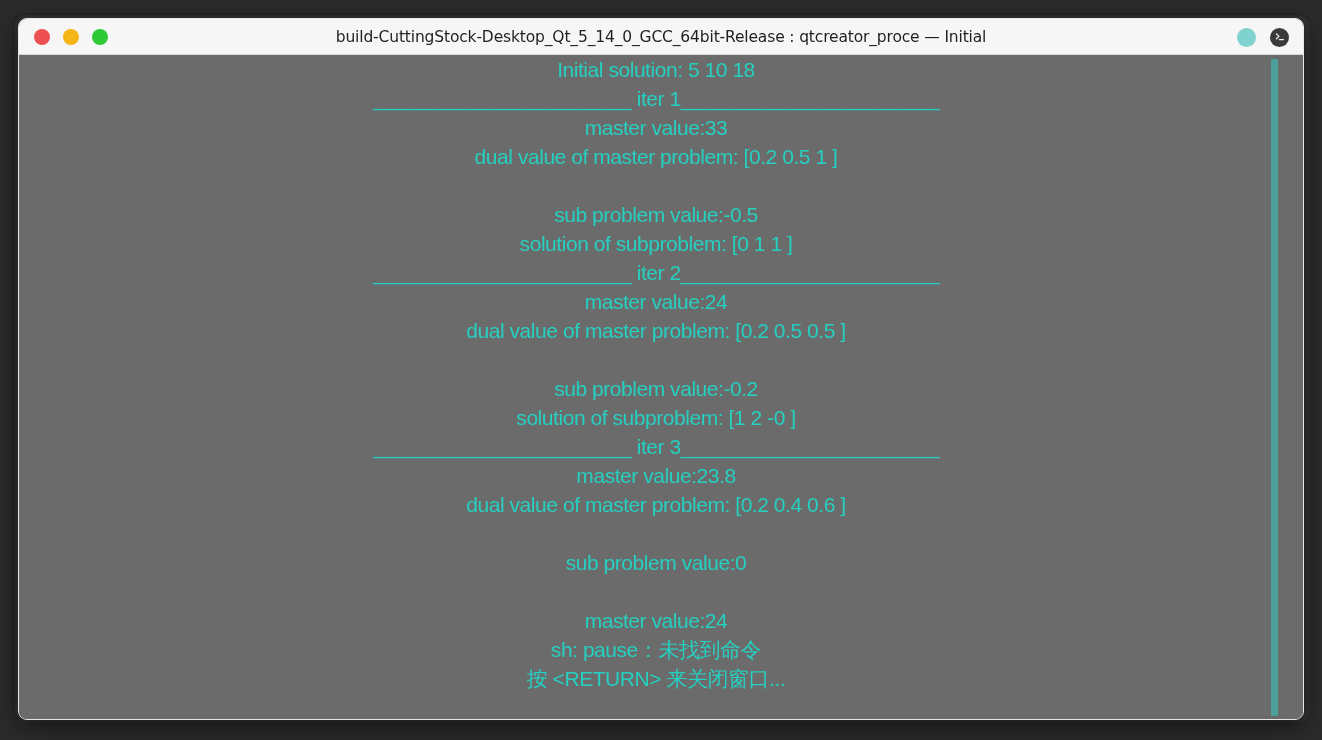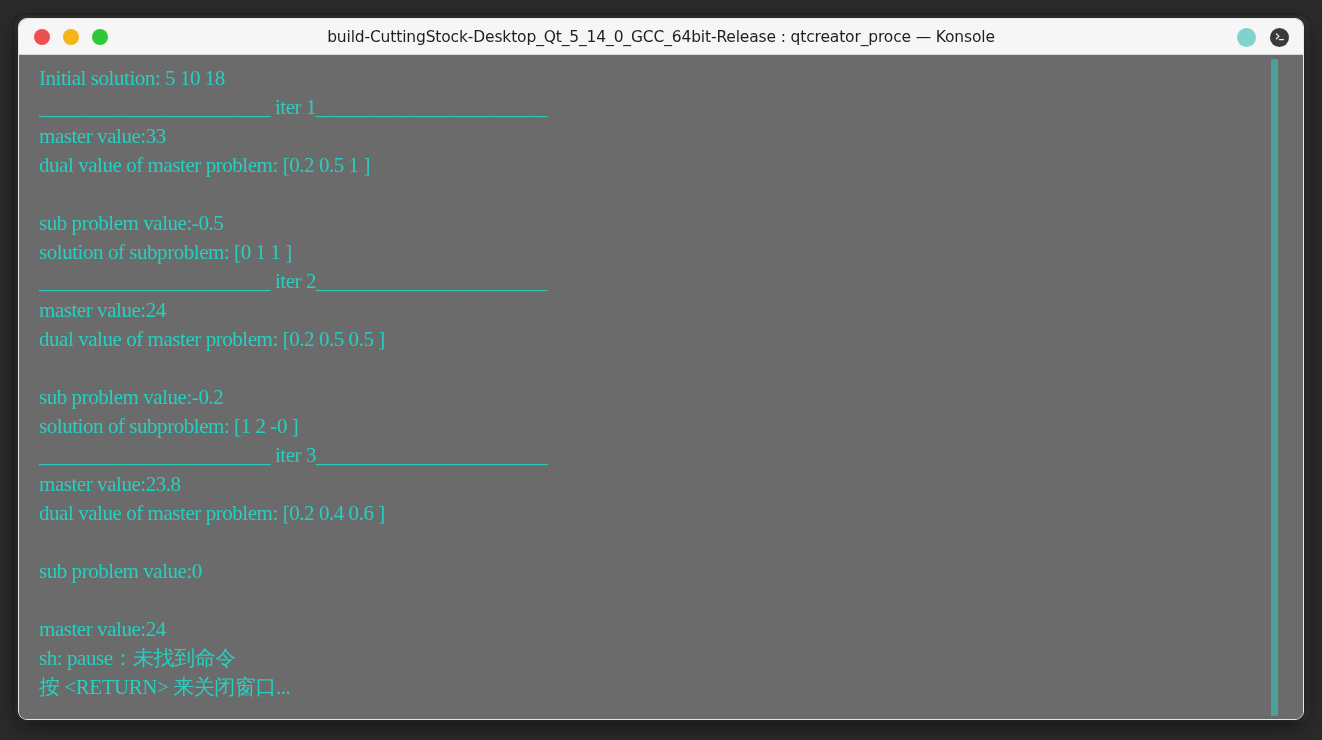--- a/index.html
+++ b/index.html
@@ -106,28 +106,29 @@
   
   #terminal {
     position: relative;
     height: 665px;
     background: #6b6b6b;
     overflow: hidden;
   }
   #term-content {
     position: absolute;
     left: 20px;
-    top: 9px;
+    top: 0px;
     right: 30px;
-    font-family: Liberation Serif, serif;
+    font-family: Liberation Sans, sans-serif;
     font-size: 21px;
     line-height: 29px;
     color: #26d0c0;
     white-space: pre;
     letter-spacing: -0.45px;
+    text-align: center;
   }
   .tline {
     height: 29px;
     white-space: pre;
     overflow: hidden;
   }
 
   
   #scroll-track {
     position: absolute;
@@ -159,21 +160,21 @@
   <div id="window">
 
     <div id="titlebar" style="background: rgb(246, 246, 246);">
 
       <div class="traffic-lights">
         <span class="tl" id="btn-close" style="background: rgb(238, 79, 80);"></span>
         <span class="tl" id="btn-min" style="background: rgb(245, 181, 22);"></span>
         <span class="tl" id="btn-max" style="background: rgb(45, 201, 55);"></span>
       </div>
 
-      <div id="title-text">build-CuttingStock-Desktop_Qt_5_14_0_GCC_64bit-Release : qtcreator_proce — Konsole</div>
+      <div id="title-text">build-CuttingStock-Desktop_Qt_5_14_0_GCC_64bit-Release : qtcreator_proce — Initial</div>
 
       <div class="title-right">
         <span class="tr-icon" id="icon-session" style="background: rgb(127, 210, 206);"></span>
         <span class="tr-icon" id="icon-terminal">
           <svg width="12" height="12" viewBox="0 0 12 12" aria-hidden="true">
             <path d="M2.4 3 L5 5.4 L2.4 7.8" fill="none" stroke="#f2f2f2" stroke-width="1.2" stroke-linecap="round" stroke-linejoin="round"></path>
             <line x1="5.4" y1="8.6" x2="9.4" y2="8.6" stroke="#f2f2f2" stroke-width="1.2" stroke-linecap="round"></line>
           </svg>
         </span>
       </div>

